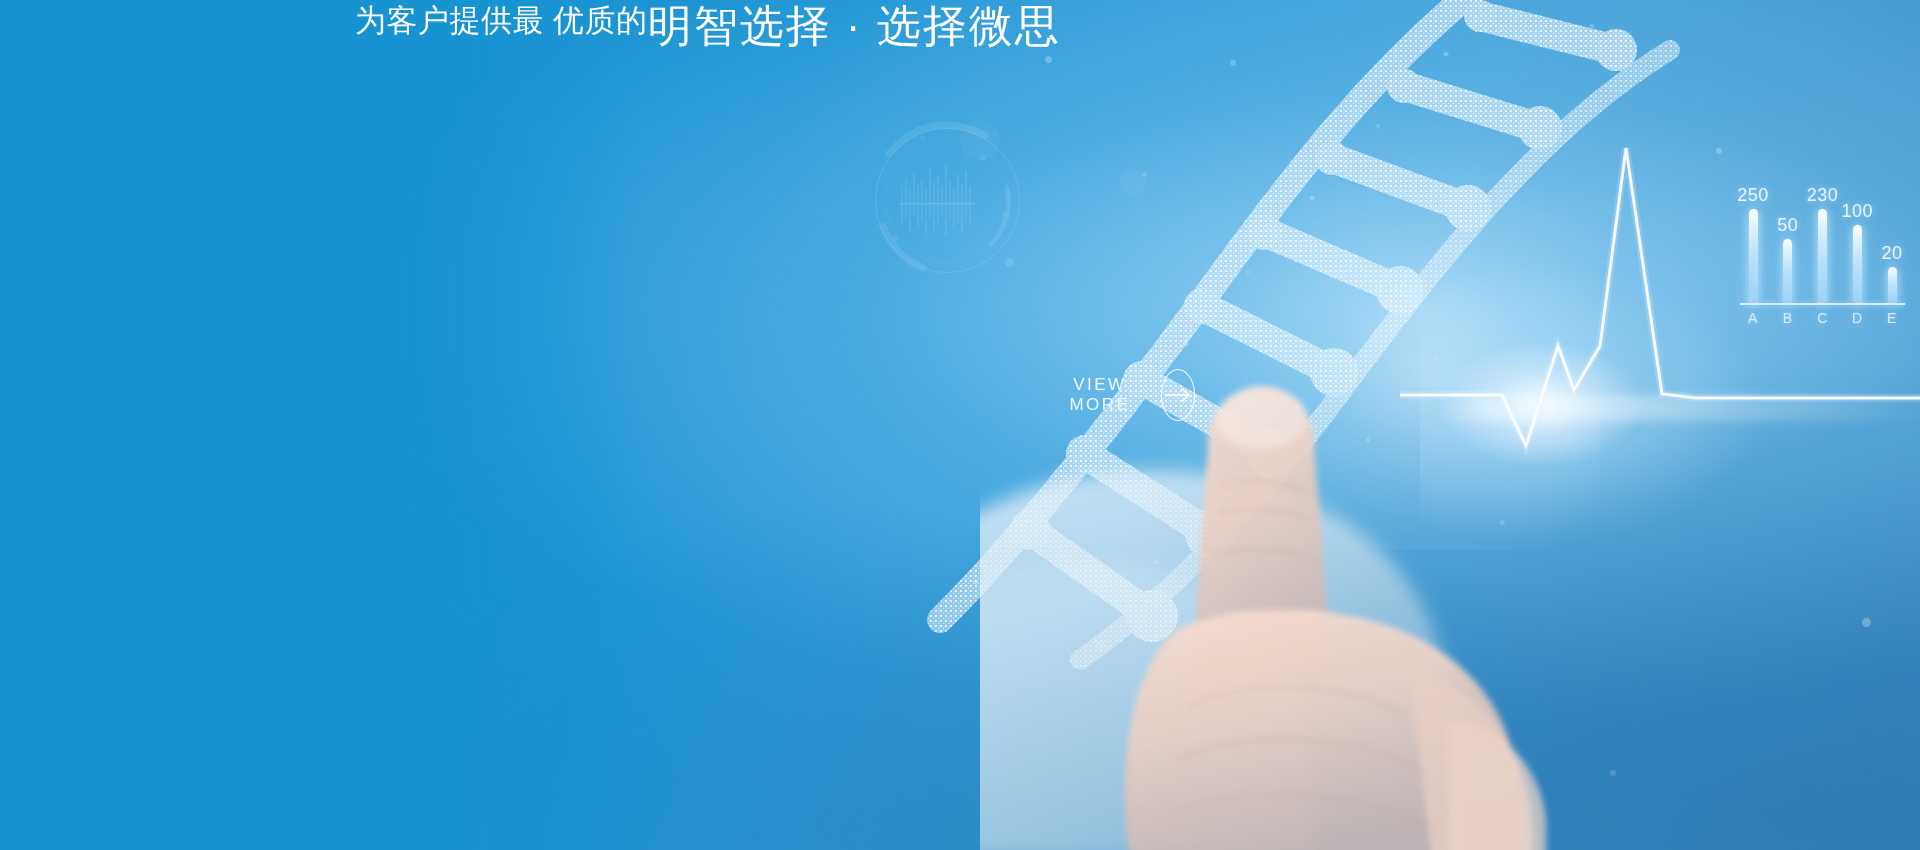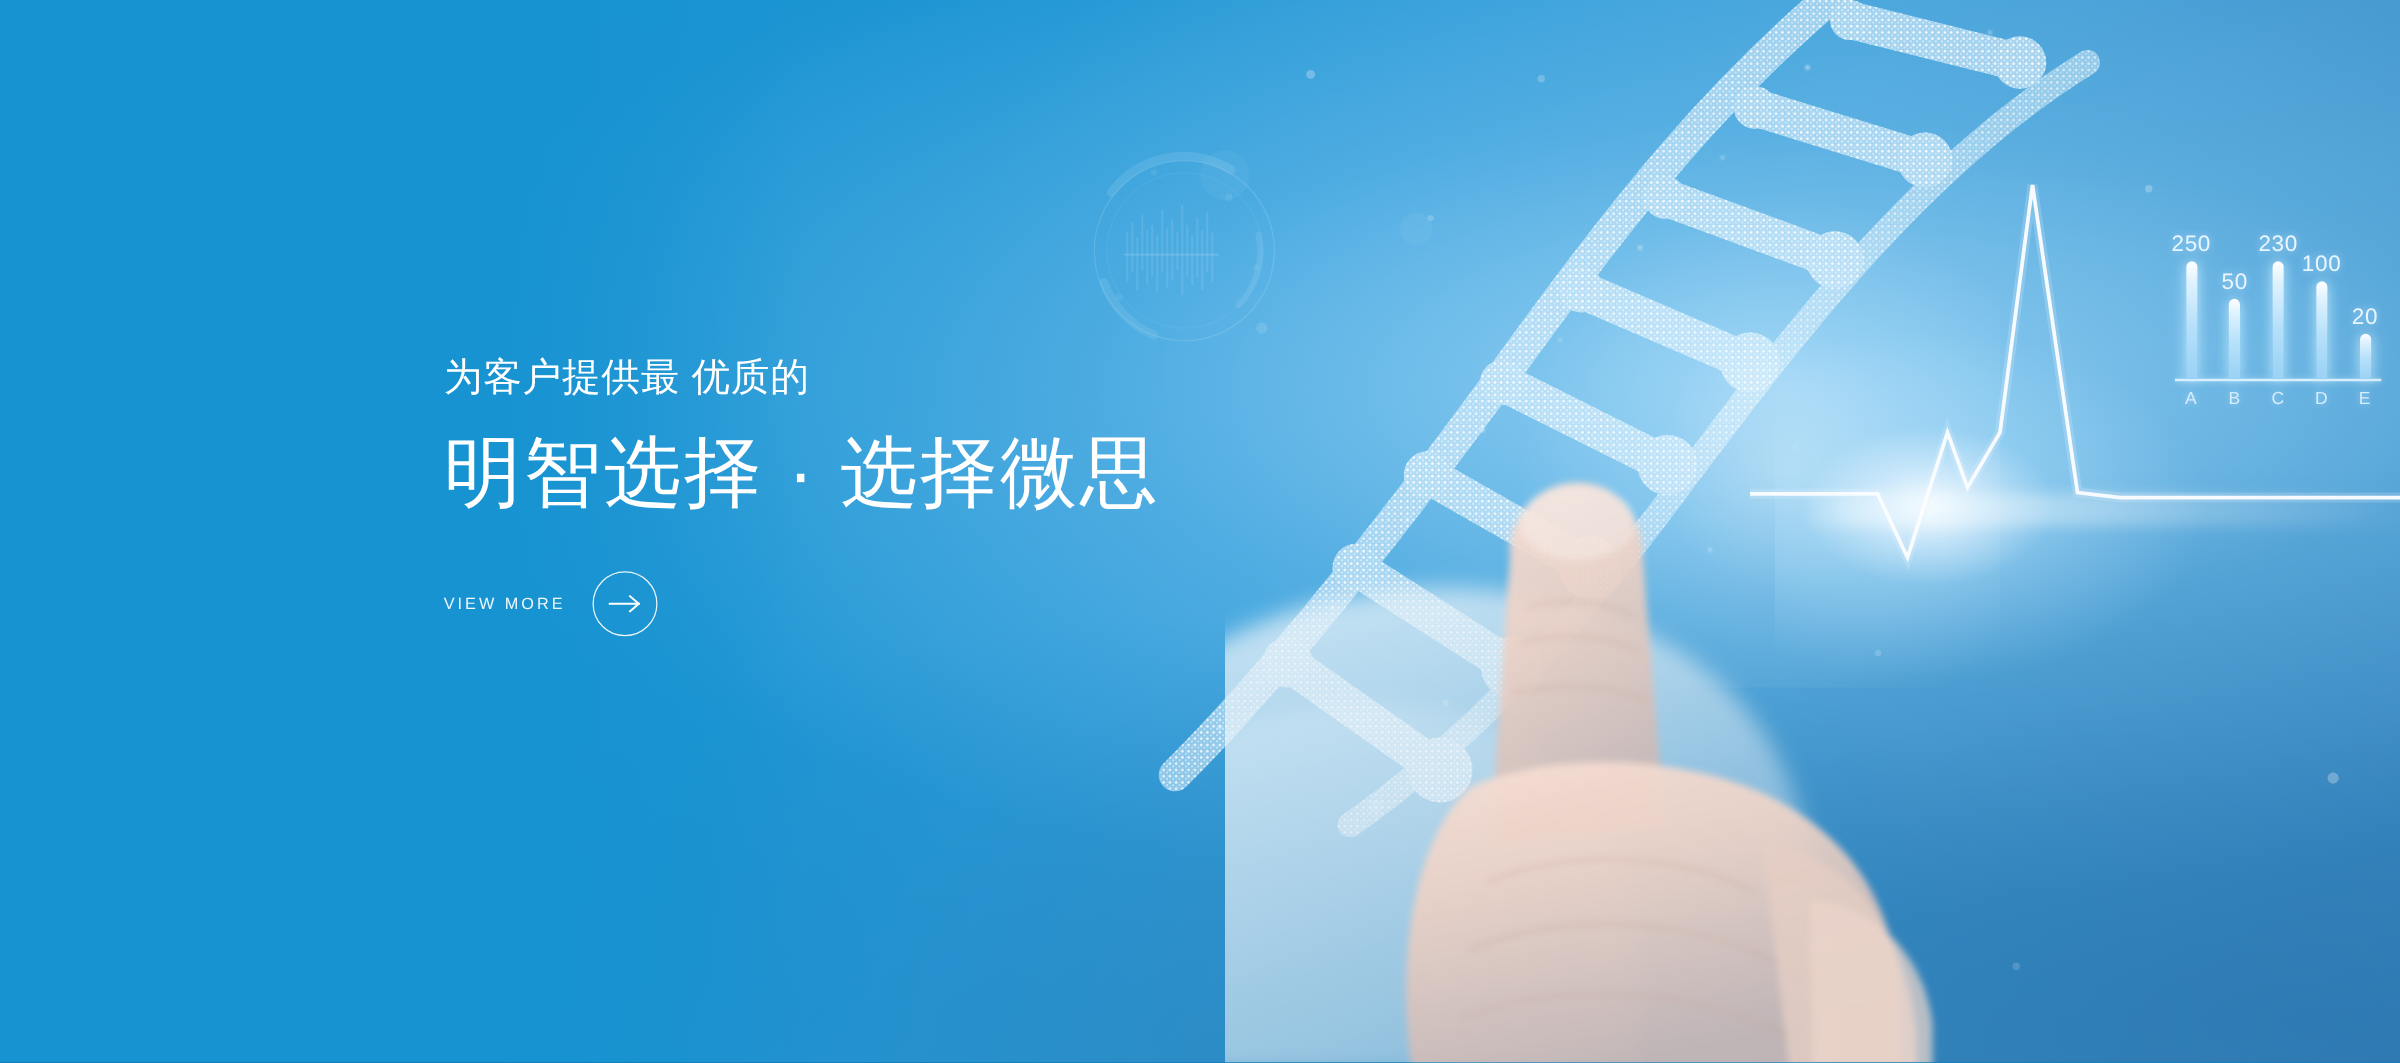--- a/index.html
+++ b/index.html
@@ -116,42 +116,42 @@
     letter-spacing:.5px; text-shadow:0 0 6px rgba(180,225,255,.8);
   }
 
   
   .specks{ position:absolute; inset:0; pointer-events:none; }
   .sp{ position:absolute; border-radius:50%; background:rgba(255,255,255,.55); }
 
   
   .copy{
     position:absolute; left:355px; top:0; width:760px; height:100%;
-    display:flex; flex-direction:column; justify-content:center;
+    display:flex; flex-direction:row; 
     color:#fff;
   }
   .subtitle{
     font-size:31px; line-height:1.38; font-weight:400;
     letter-spacing:.5px; color:#ffffff;
     margin-bottom:18px;
   }
   .subtitle .ln{ display:block; white-space:pre; }
   .headline{
-    font-size:62px; line-height:1.18; font-weight:400;
+    font-size:44px; line-height:1.18; font-weight:400;
     letter-spacing:2px; white-space:pre;
     margin-bottom:42px;
   }
   .viewmore{
     display:flex; align-items:center; gap:22px;
     margin-bottom:60px; width:max-content; cursor:pointer;
     background:none; border:0; padding:0; color:#fff;
     font-family:inherit;
   }
   .vm-label{
-    font-size:13px; letter-spacing:2.4px; color:#eef8ff; font-weight:400;
+    font-size:17px; letter-spacing:2.4px; color:#eef8ff; font-weight:400;
   }
   .vm-circle{
     width:52px; height:52px; border-radius:50%;
     border:1.6px solid rgba(255,255,255,.92);
     display:flex; align-items:center; justify-content:center;
   }
   .vm-circle svg{ display:block; }
   .quote{
     font-size:57px; line-height:1.1; letter-spacing:1px;
     white-space:pre; font-weight:300;

